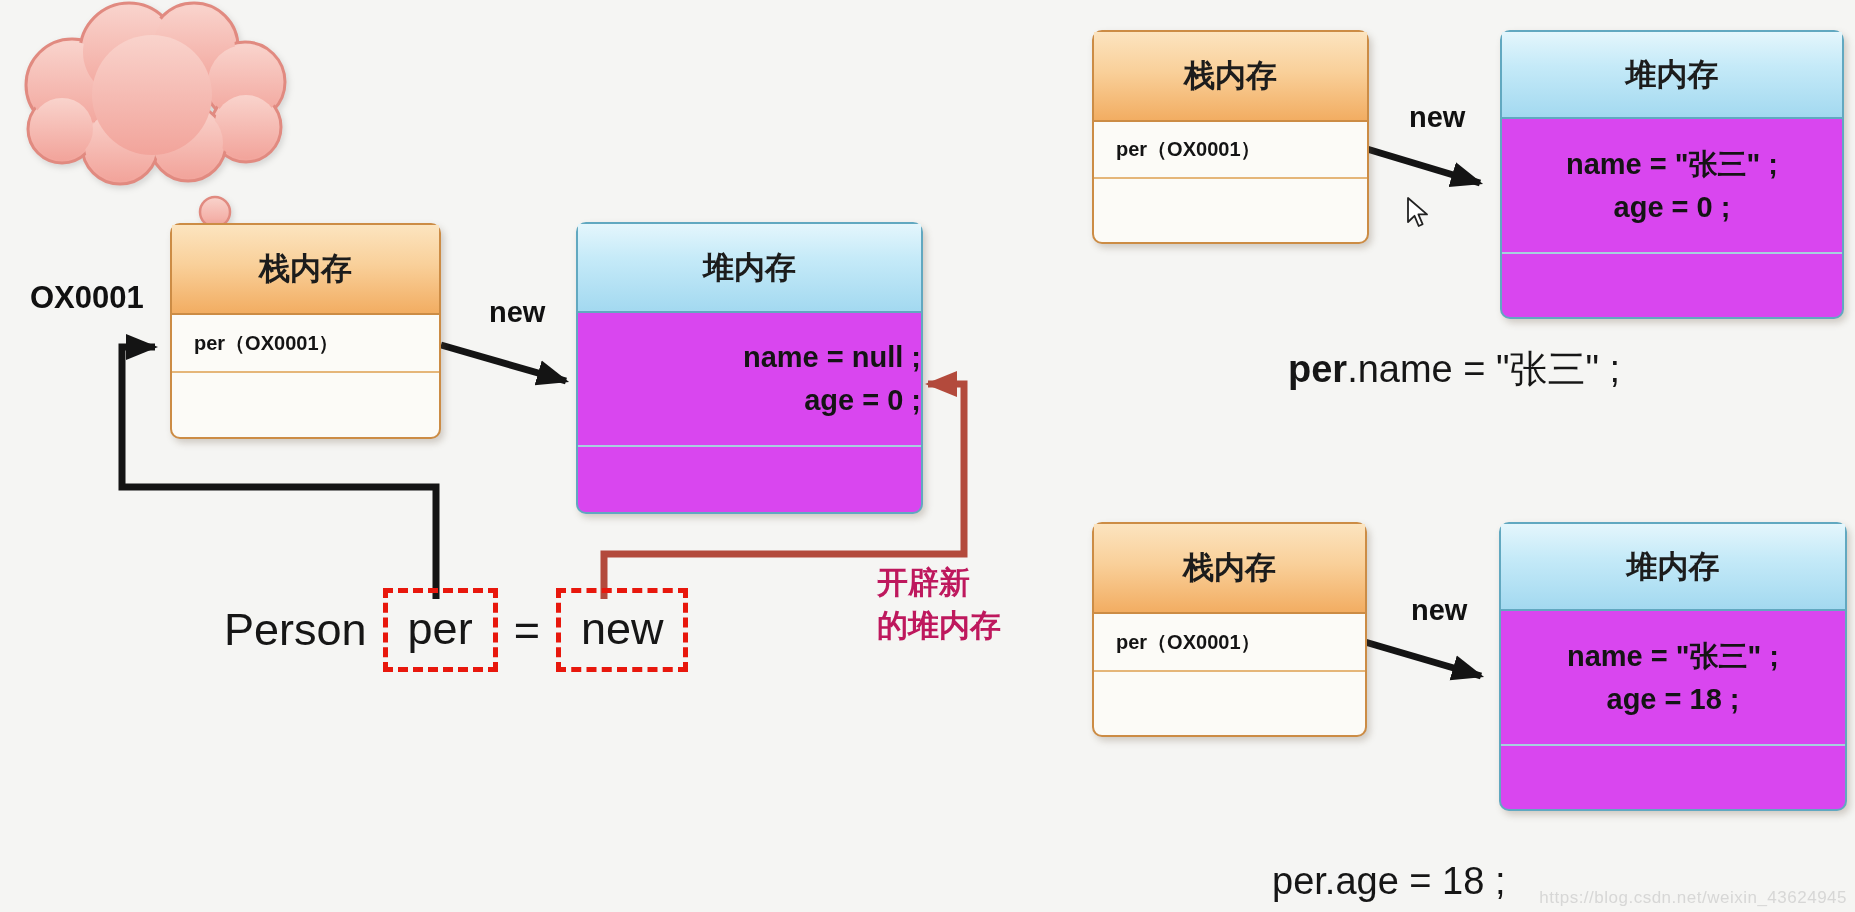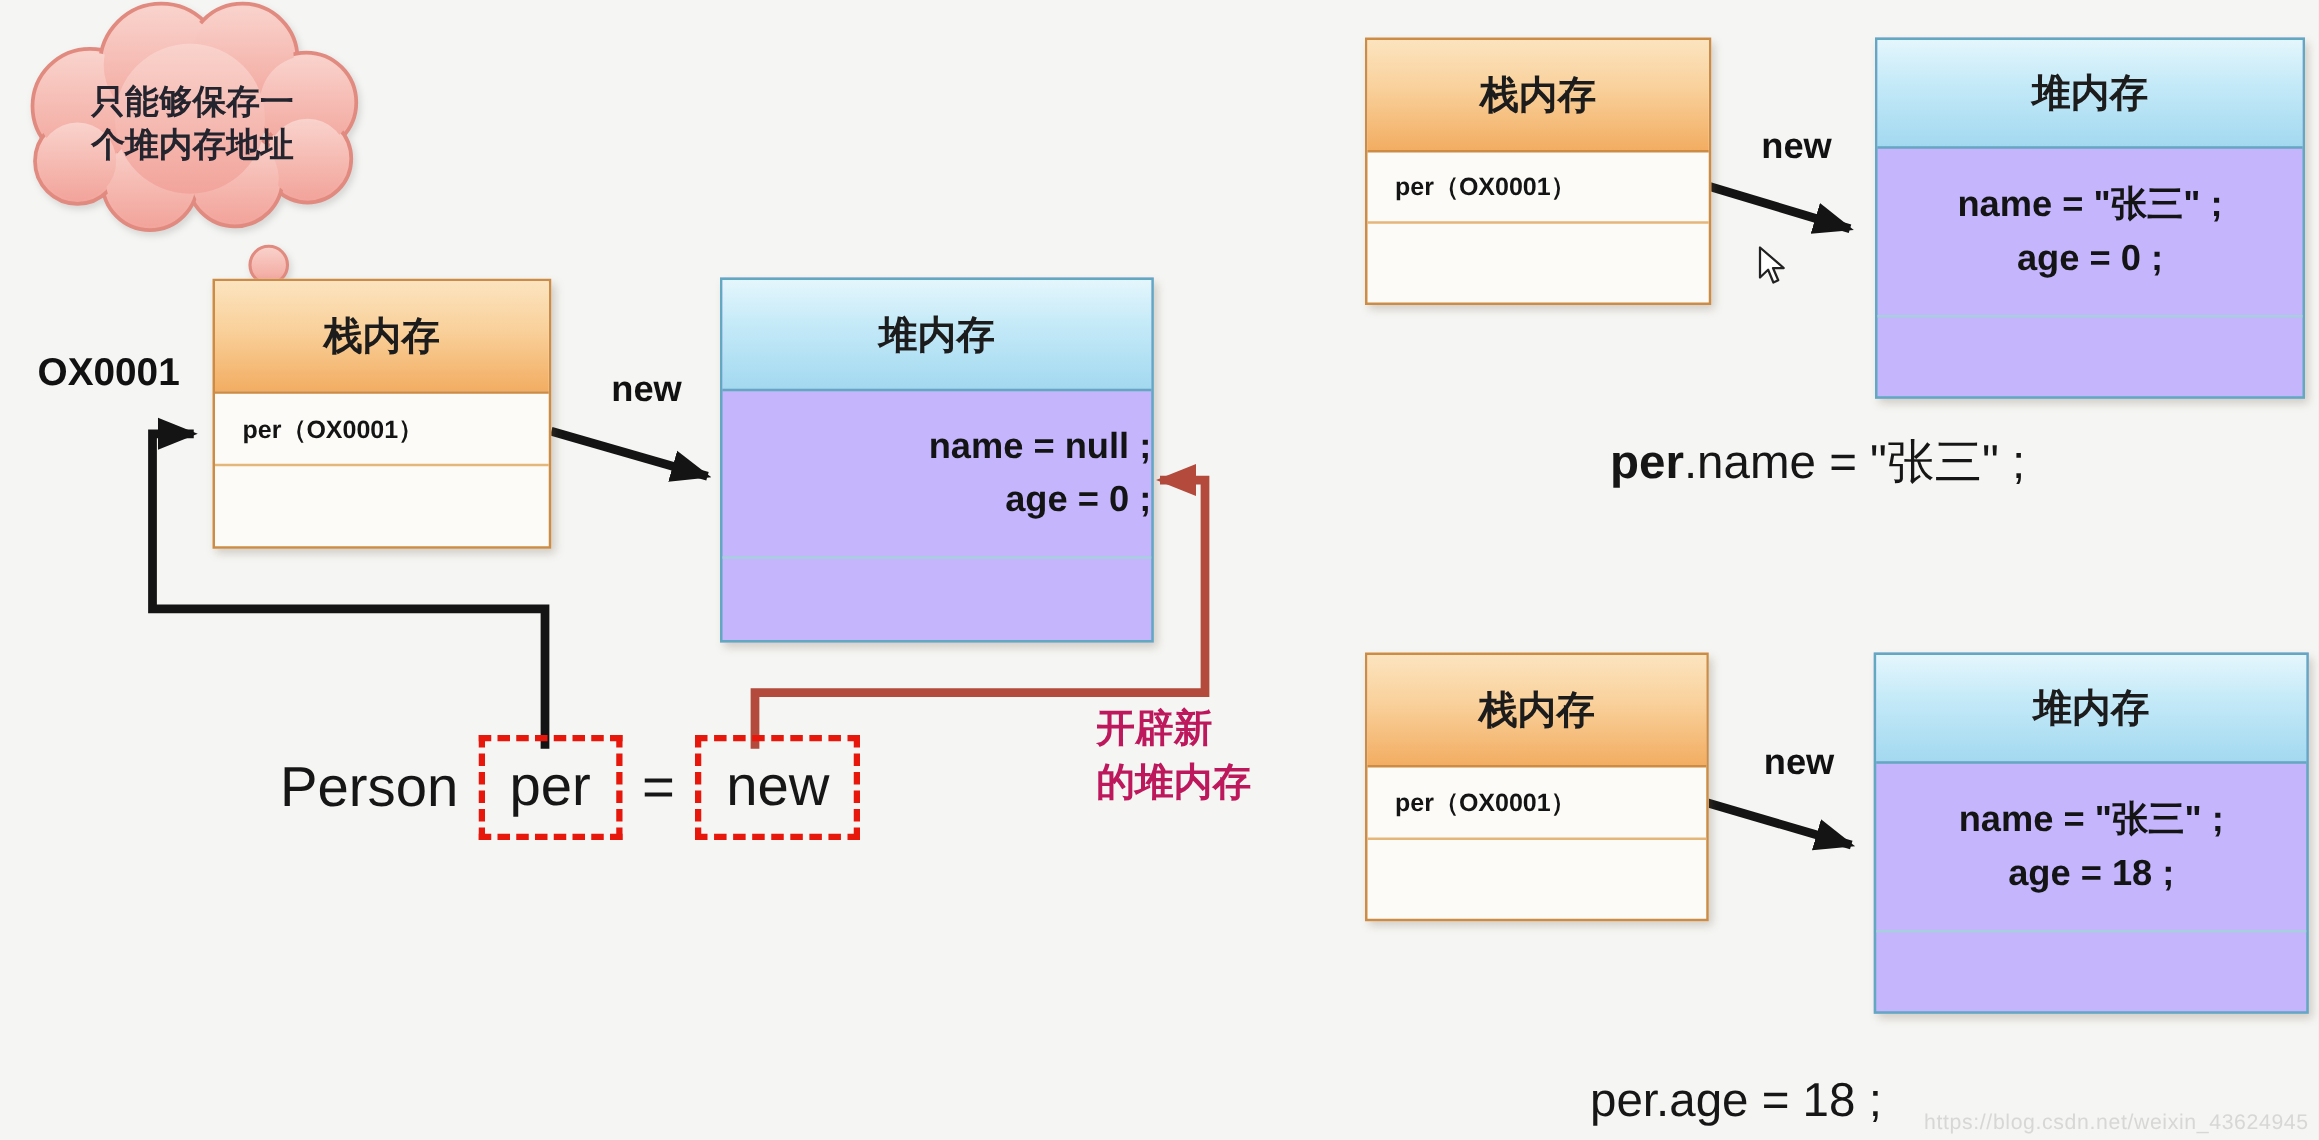--- a/index.html
+++ b/index.html
@@ -7,21 +7,21 @@
     position:relative;width:1855px;height:912px;overflow:hidden;
     background:#f5f5f3;
     font-family:"Liberation Sans", sans-serif;
     color:#1a1a1a;
   }
   svg.layer{position:absolute;left:0;top:0;pointer-events:none;}
 
   
   .membox{
     position:absolute;display:flex;flex-direction:column;
-    border-radius:0;
+    border-radius:10px;
     box-shadow:3px 4px 7px rgba(110,95,75,.28);
   }
   .membox .mb-header{
     display:flex;align-items:center;justify-content:center;
     font-weight:bold;font-size:31px;color:#1c1c1c;
   }
   .membox .mb-slot{
     display:flex;align-items:center;
     padding-left:22px;font-weight:bold;font-size:20px;color:#141414;
   }
@@ -31,21 +31,21 @@
   }
   .membox .mb-empty{flex:1;}
   
   .membox.orange{border:2px solid #cc8c45;background:#fcfbf7;}
   .membox.orange .mb-header{
     background:linear-gradient(180deg,#fce4bf 0%,#f9d09a 45%,#f2ad62 100%);
     border-bottom:2px solid #cc8c45;
   }
   .membox.orange .mb-slot{border-bottom:2px solid #e5b679;}
   
-  .membox.blue{border:2px solid #61a8c0;background:#c4b5fd;}
+  .membox.blue{border:2px solid #61a8c0;background:#d946ef;}
   .membox.blue .mb-header{
     background:linear-gradient(180deg,#e4f6fc 0%,#c5eaf8 40%,#a3d9f0 100%);
     border-bottom:2px solid #61a8c0;
   }
   .membox.blue .mb-values{border-bottom:2px solid #a7d0de;}
 
   
   .newlbl{position:absolute;font-weight:bold;font-size:29px;color:#111;}
   .addr{position:absolute;left:30px;top:280px;font-weight:bold;font-size:31px;color:#111;}
   .cloud-text{
@@ -131,24 +131,20 @@
       <circle cx="60" cy="129" r="31"></circle>
       <circle cx="150" cy="95" r="60"></circle>
     </g>
     <g stroke="#e18a80" stroke-width="2.5" fill="url(#cg)">
       <circle cx="213" cy="212" r="15"></circle>
       <circle cx="226" cy="238" r="10"></circle>
       <circle cx="236" cy="258" r="5.5"></circle>
     </g>
   </svg>
 
-  <div class="cloud-text">
-    <div>只能够保存一</div>
-    <div>个堆内存地址</div>
-  </div>
 
   <div class="addr">OX0001</div>
 
   <div class="membox orange" style="left:170px;top:223px;width:267px;height:212px;">
     <div class="mb-header" style="height:88px;">栈内存</div>
     <div class="mb-slot" style="height:56px;">per（OX0001）</div>
     <div class="mb-empty"></div>
   </div>
 
   <div class="newlbl" style="left:489px;top:296px;">new</div>

